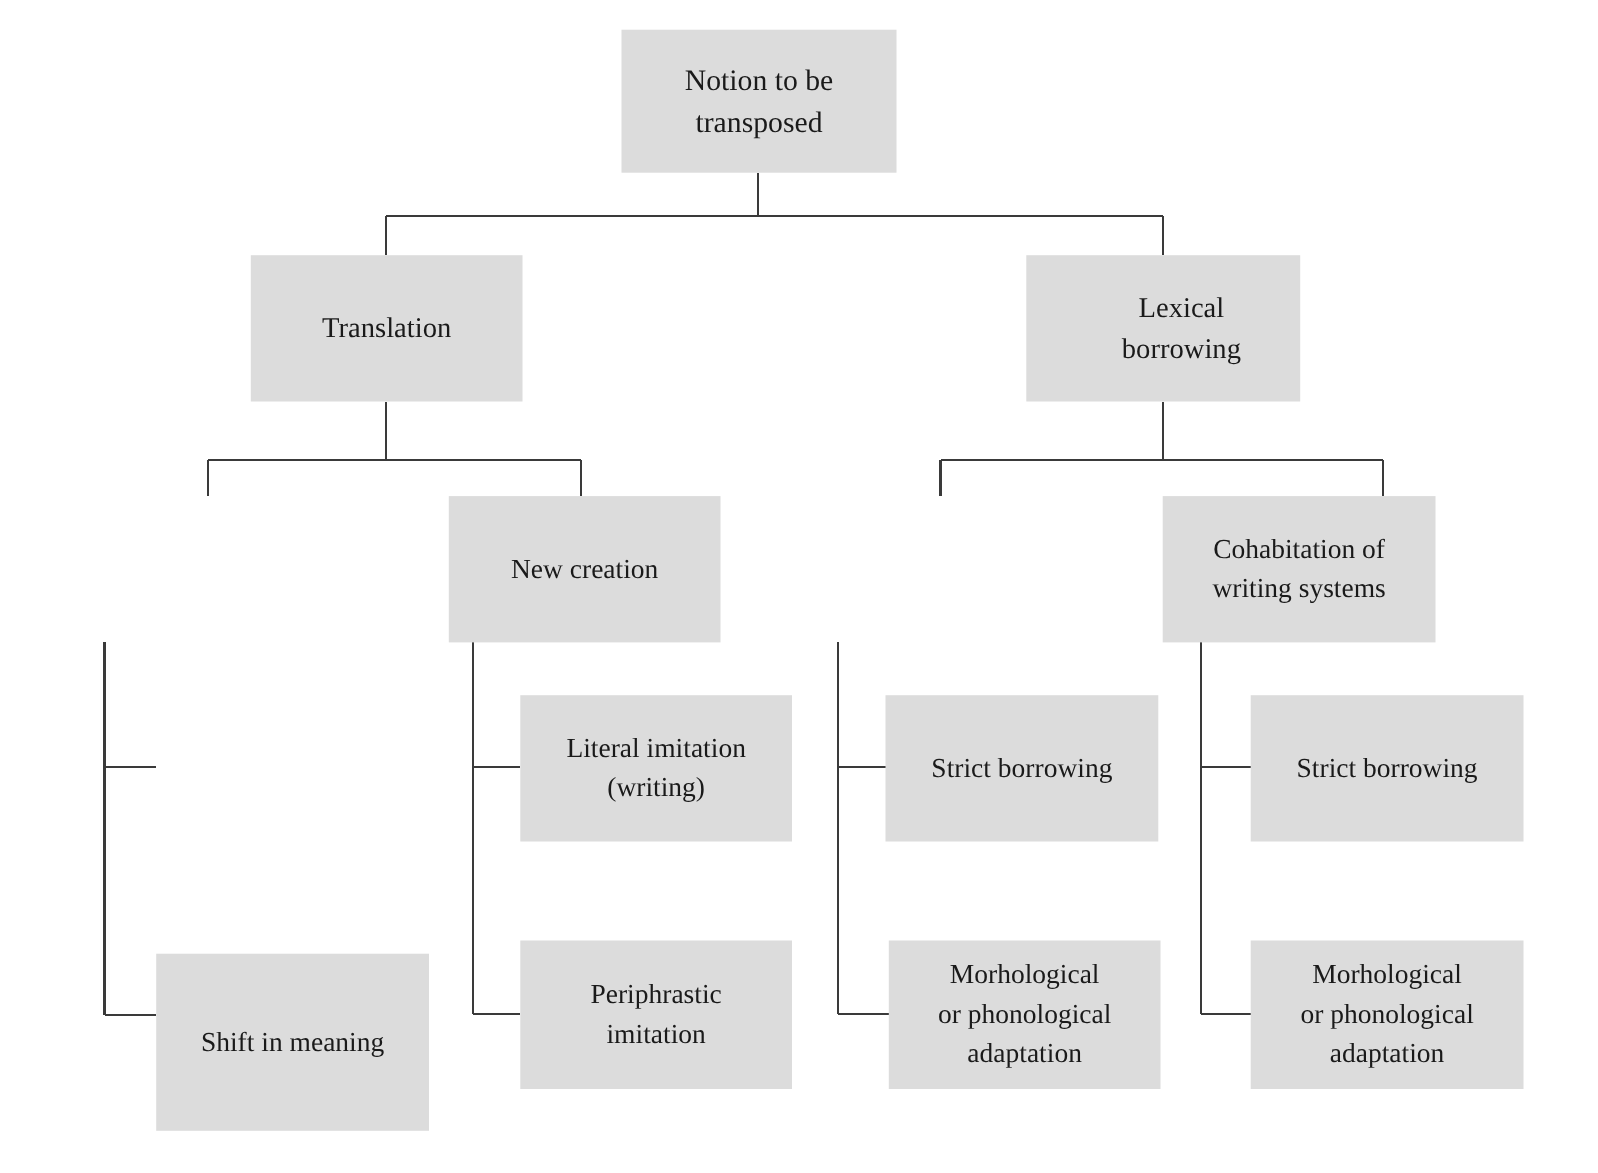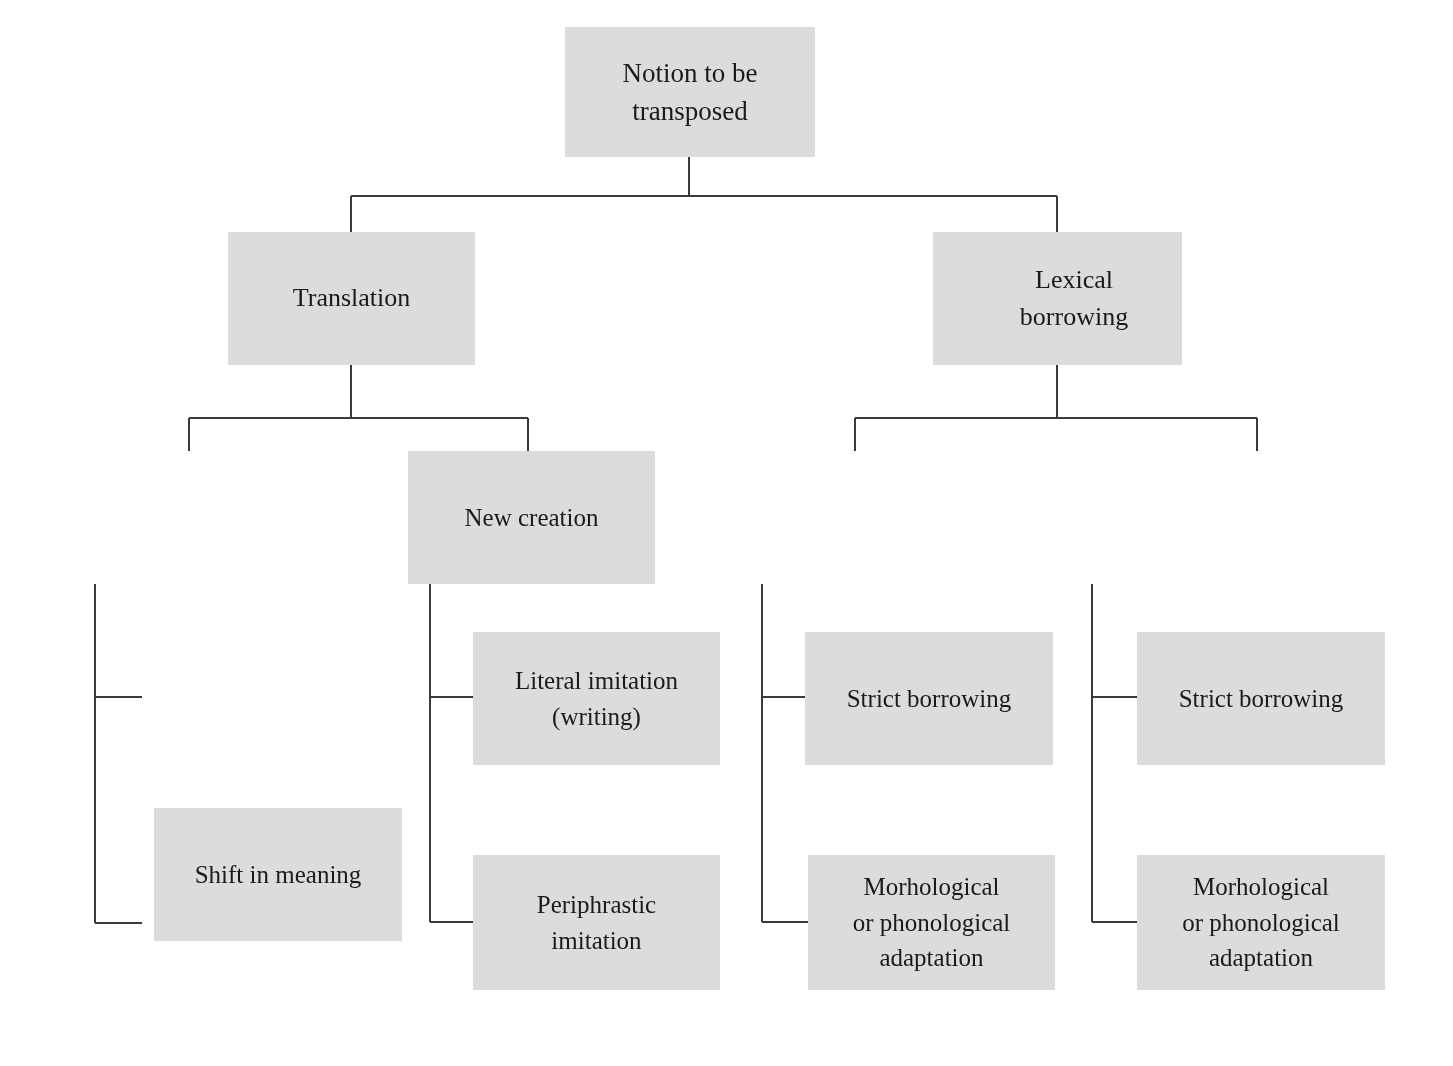--- a/index.html
+++ b/index.html
@@ -108,23 +108,27 @@
     <span class="node-label">Lexical
 borrowing</span>
   </div>
 
 
   <div class="node lvl2" style="left:408px; top:451px; width:247px; height:133px;">
     <span class="node-label">New creation</span>
   </div>
 
 
+  <div class="node lvl2" style="left:1057px; top:451px; width:248px; height:133px;">
+    <span class="node-label">Cohabitation of
+writing systems</span>
+  </div>
 
 
-  <div class="node lvl3" style="left:142px; top:808px; width:248px; height:133px;margin-left:12px;">
+  <div class="node lvl3" style="left:142px; top:867px; width:248px; height:161px;">
     <span class="node-label">Shift in meaning</span>
   </div>
 
   <div class="node lvl3" style="left:473px; top:632px; width:247px; height:133px;">
     <span class="node-label">Literal imitation
 (writing)</span>
   </div>
 
   <div class="node lvl3" style="left:473px; top:855px; width:247px; height:135px;">
     <span class="node-label">Periphrastic

